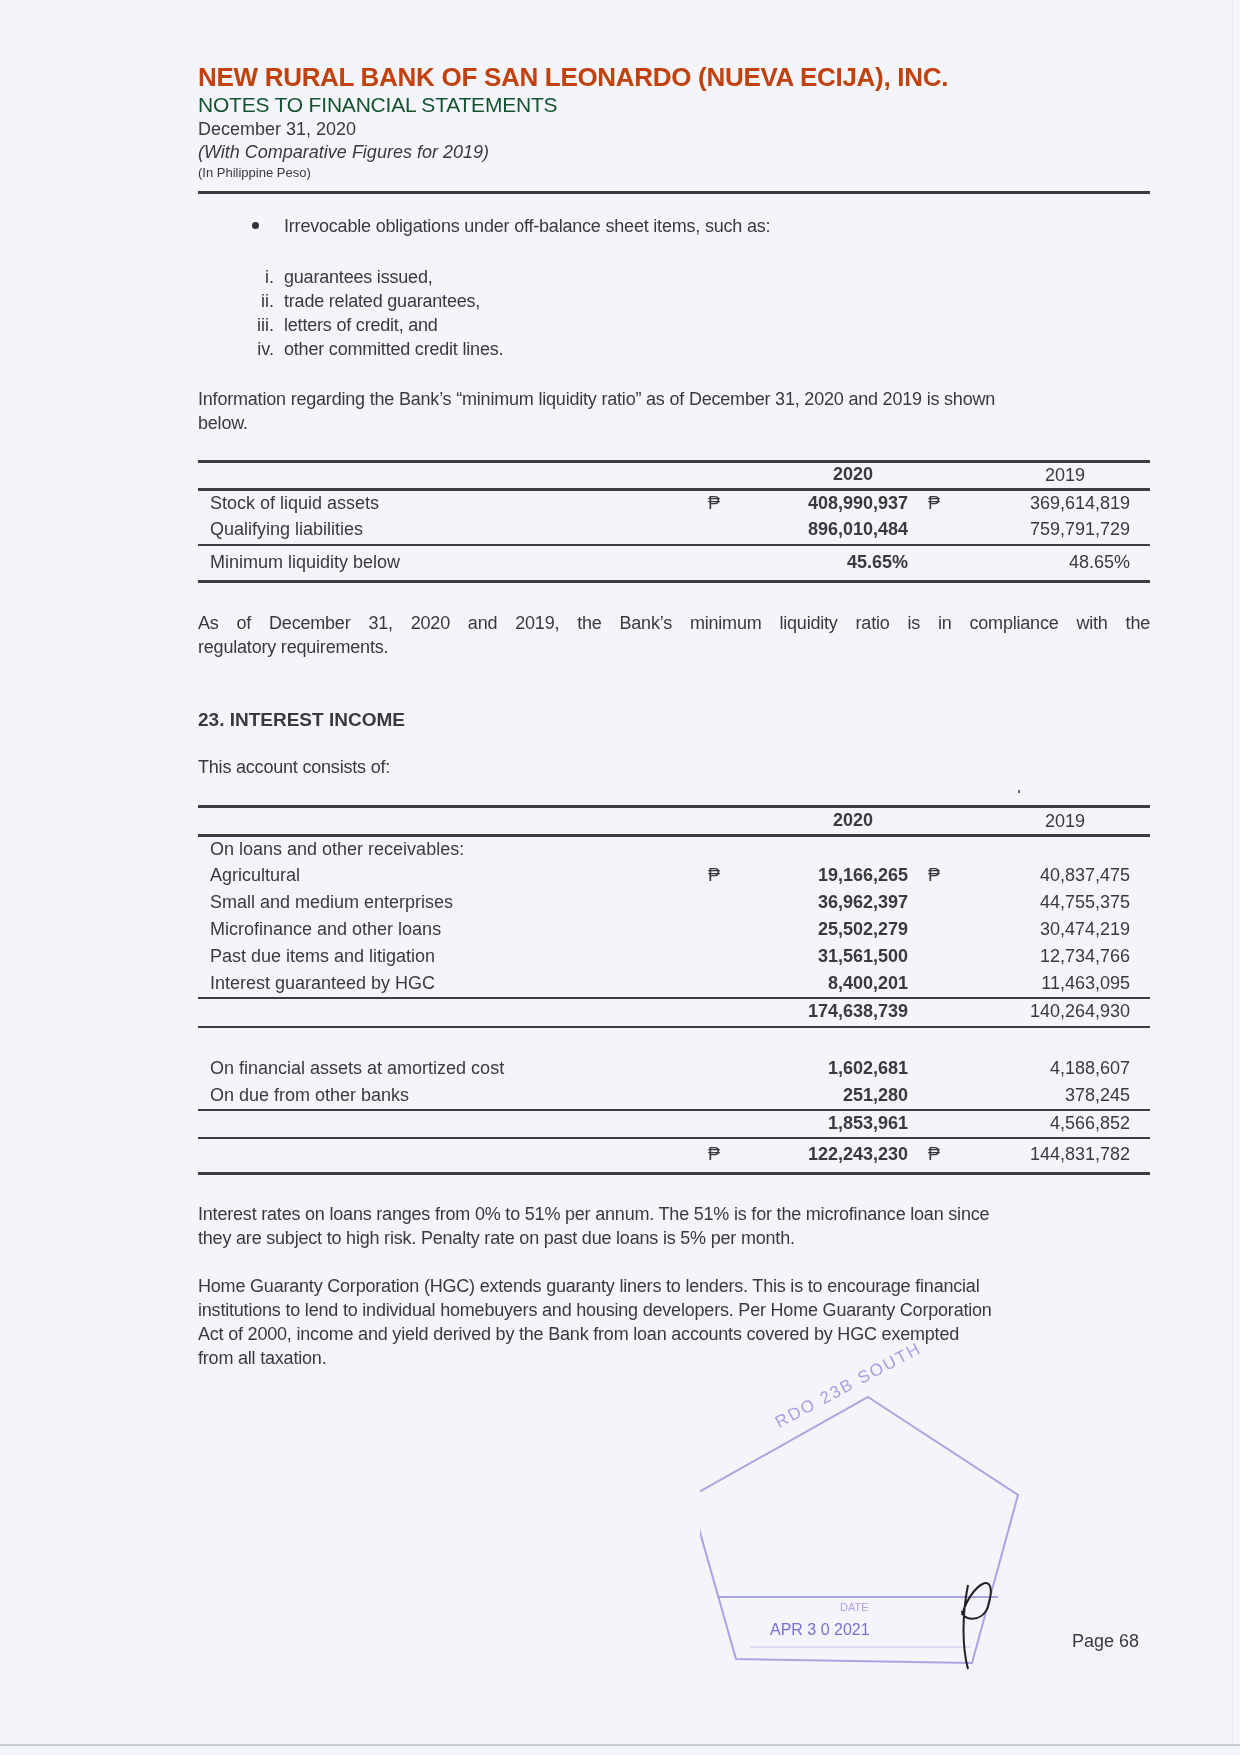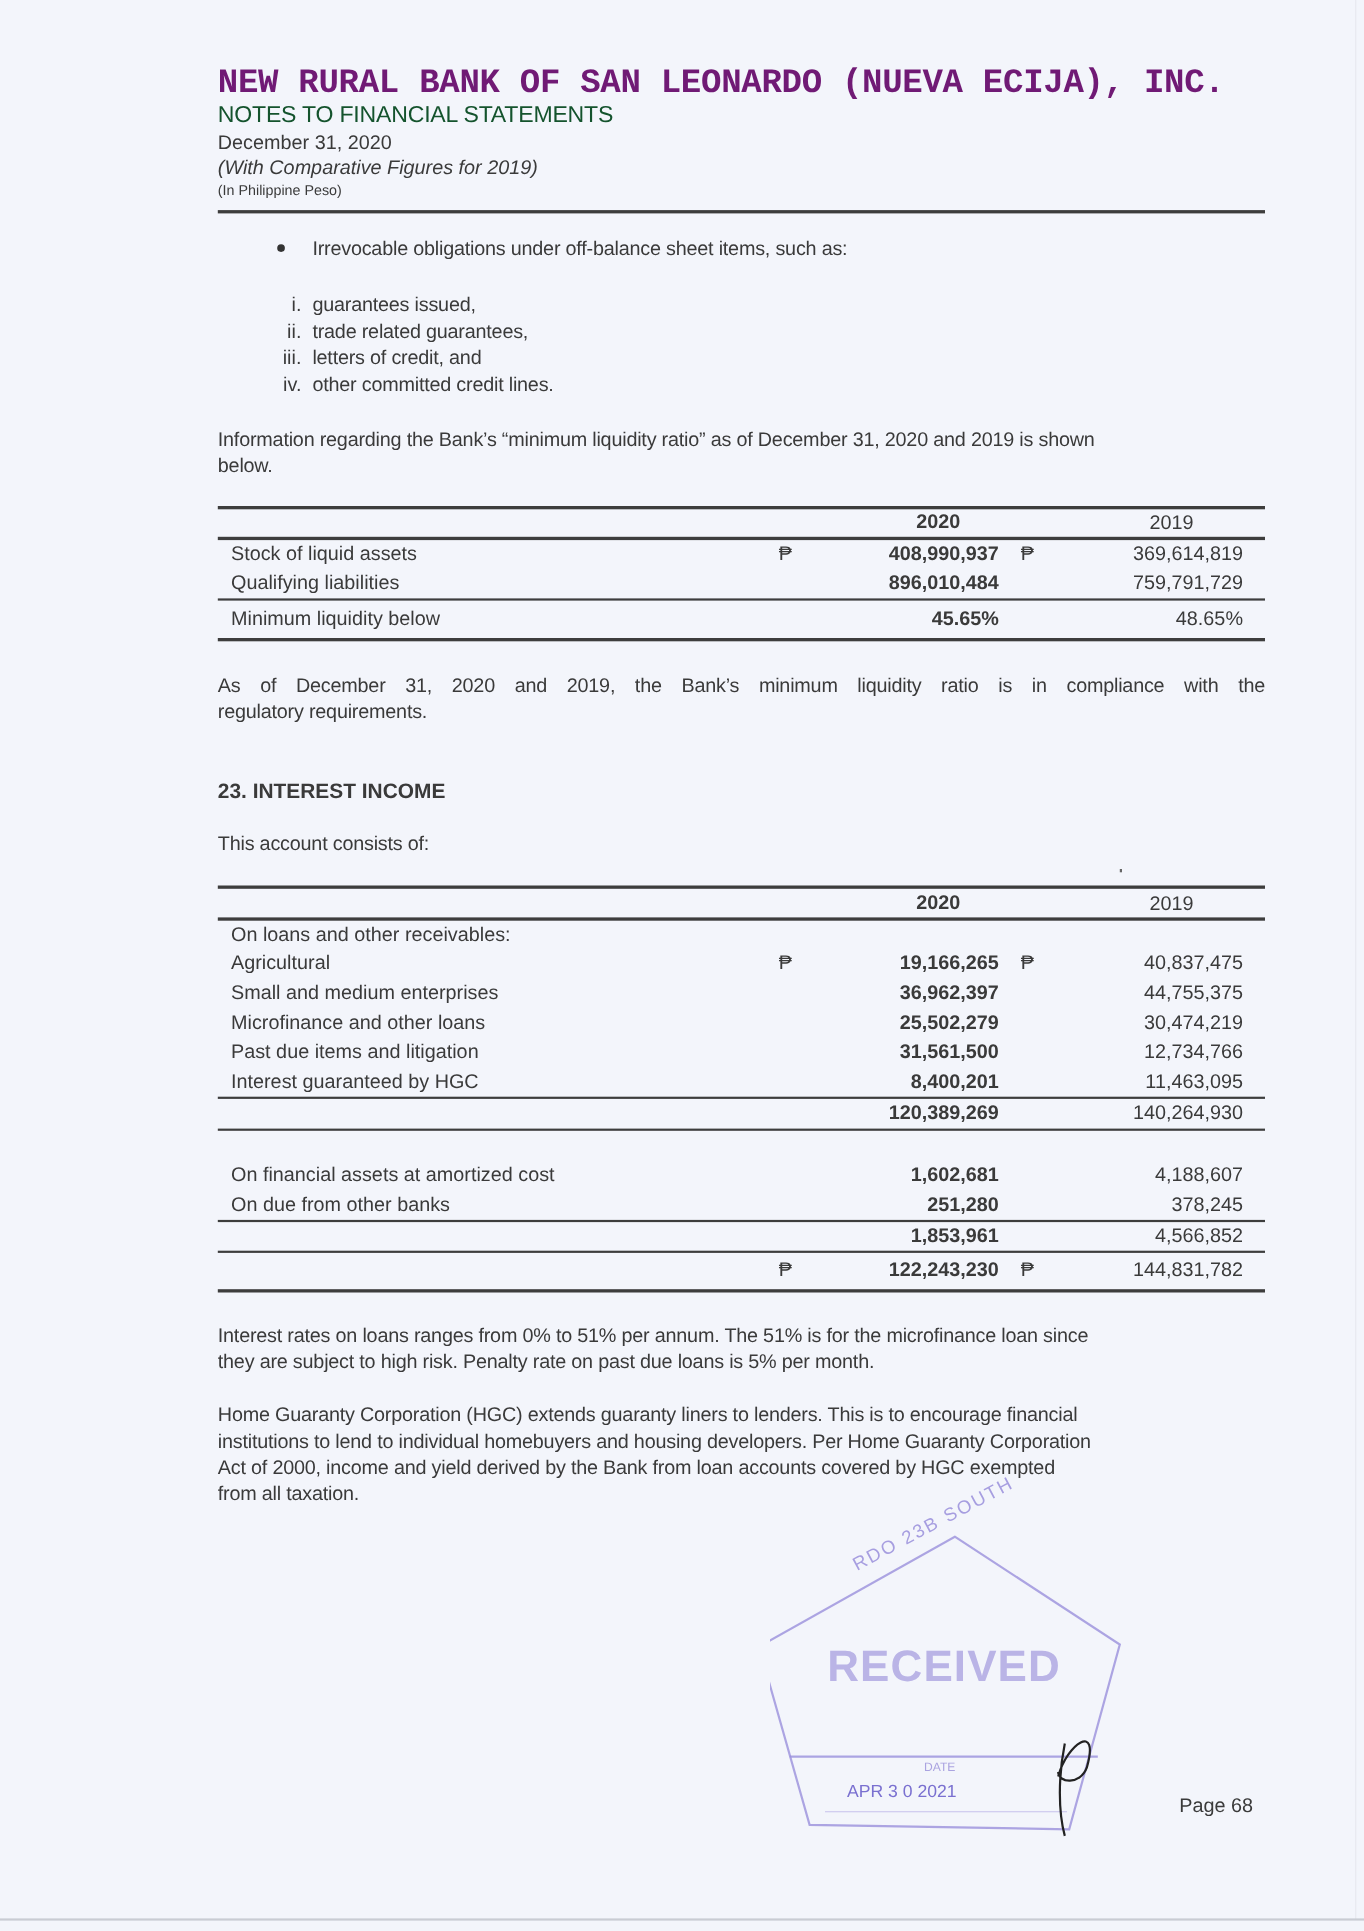--- a/index.html
+++ b/index.html
@@ -6,21 +6,21 @@
     body {
       width: 1240px; height: 1755px; position: relative; overflow: hidden;
       background: #f3f5fb;
       font-family: "Liberation Sans", sans-serif;
       color: #3a3a3a;
     }
     .page-edge-right { position: absolute; left: 1232px; top: 0; width: 1px; height: 1745px; background: #e6e8ee; }
     .page-edge-bottom { position: absolute; left: 0; top: 1744px; width: 1240px; height: 2px; background: #c9ccd3; }
 
     .header { position: absolute; left: 198px; top: 62px; width: 952px; }
-    .h-company { font-size: 31px; font-weight: bold; color: #701a75; letter-spacing: -0.3px; line-height: 30px; font-family: Liberation Mono, monospace; }
+    .h-company { font-size: 26px; font-weight: bold; color: #c2410c; letter-spacing: -0.3px; line-height: 30px; }
     .h-sub { font-size: 21px; color: #14532d; line-height: 26px; letter-spacing: -0.2px; }
     .h-date { font-size: 18px; line-height: 23px; }
     .h-comp { font-size: 18px; font-style: italic; line-height: 23px; }
     .h-unit { font-size: 13px; line-height: 17px; }
     .h-rule { position: absolute; left: 198px; top: 191px; width: 952px; height: 3px; background: #3d3d3d; }
 
     .txt { position: absolute; font-size: 18px; line-height: 23px; color: #3a3a3a; letter-spacing: -0.2px; }
     .bullet-dot { position: absolute; left: 252px; top: 222px; width: 7px; height: 7px; border-radius: 50%; background: #333; }
     .roman { position: absolute; width: 40px; text-align: right; font-size: 18px; line-height: 23px; }
 
@@ -137,21 +137,21 @@
     <div class="cell v20" style="top:945px;">31,561,500</div>
     <div class="cell v19" style="top:945px;">12,734,766</div>
   </div>
   <div>
     <div class="cell lbl" style="top:972px;">Interest guaranteed by HGC</div>
     <div class="cell v20" style="top:972px;">8,400,201</div>
     <div class="cell v19" style="top:972px;">11,463,095</div>
   </div>
   <div class="rule r2" style="top:997px;"></div>
   <div>
-    <div class="cell v20" style="top:1000px;">120,389,269</div>
+    <div class="cell v20" style="top:1000px;">174,638,739</div>
     <div class="cell v19" style="top:1000px;">140,264,930</div>
   </div>
   <div class="rule r2" style="top:1026px;"></div>
 
   <div>
     <div class="cell lbl" style="top:1057px;">On financial assets at amortized cost</div>
     <div class="cell v20" style="top:1057px;">1,602,681</div>
     <div class="cell v19" style="top:1057px;">4,188,607</div>
   </div>
   <div>
@@ -183,18 +183,17 @@
 <div class="txt" style="left:198px; top:1347px;">from all taxation.</div>
 
 <div class="stamp">
   <svg width="330" height="290" viewBox="0 0 330 290">
     <polygon points="168,12 318,110 272,278 36,274 -10,112" fill="none" stroke="#9a90dc" stroke-width="2" opacity="0.8"></polygon>
     <line x1="18" y1="212" x2="298" y2="212" stroke="#9a90dc" stroke-width="2" opacity="0.8"></line>
     <line x1="50" y1="262" x2="270" y2="262" stroke="#b3abe6" stroke-width="1" opacity="0.7"></line>
     <path d="M268,200 C262,230 262,262 268,284 M262,230 C270,200 300,180 288,222 C282,238 262,236 262,226" fill="none" stroke="#222" stroke-width="2"></path>
   </svg>
   <div style="position:absolute; left:72px; top:30px; font-size:17px; color:#9a90dc; transform:rotate(-28deg); transform-origin:left top; letter-spacing:2px; opacity:0.85;">RDO 23B SOUTH</div>
-  <div style="position:absolute; left:52px; top:108px; font-size:40px; font-weight:bold; color:#a79fe0; letter-spacing:1px; opacity:0.75;">RECEIVED</div>
   <div style="position:absolute; left:140px; top:216px; font-size:11px; color:#aaa3e0;">DATE</div>
   <div style="position:absolute; left:70px; top:236px; font-size:16px; color:#7a70d0;">APR 3 0 2021</div>
 </div>
 
 <div class="page-num">Page 68</div>
 
 </body></html>

